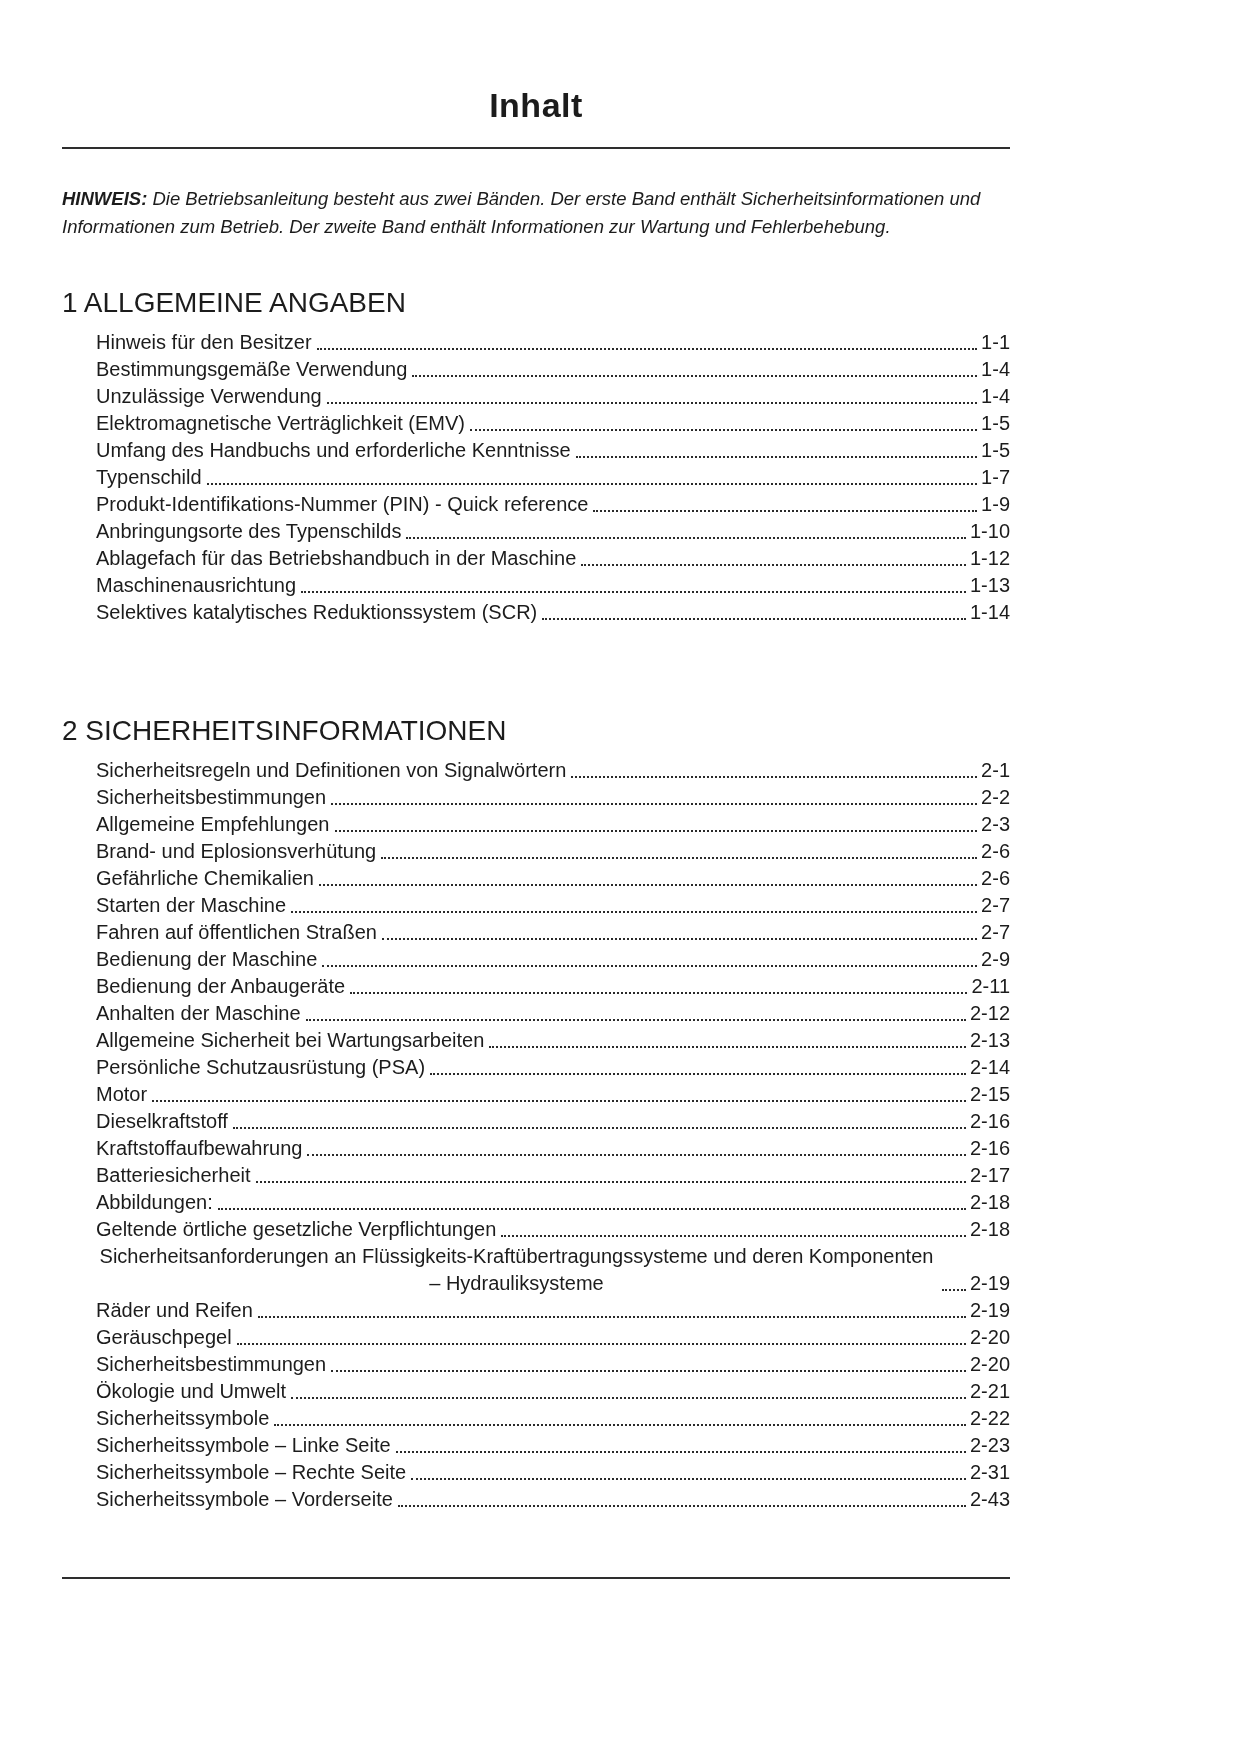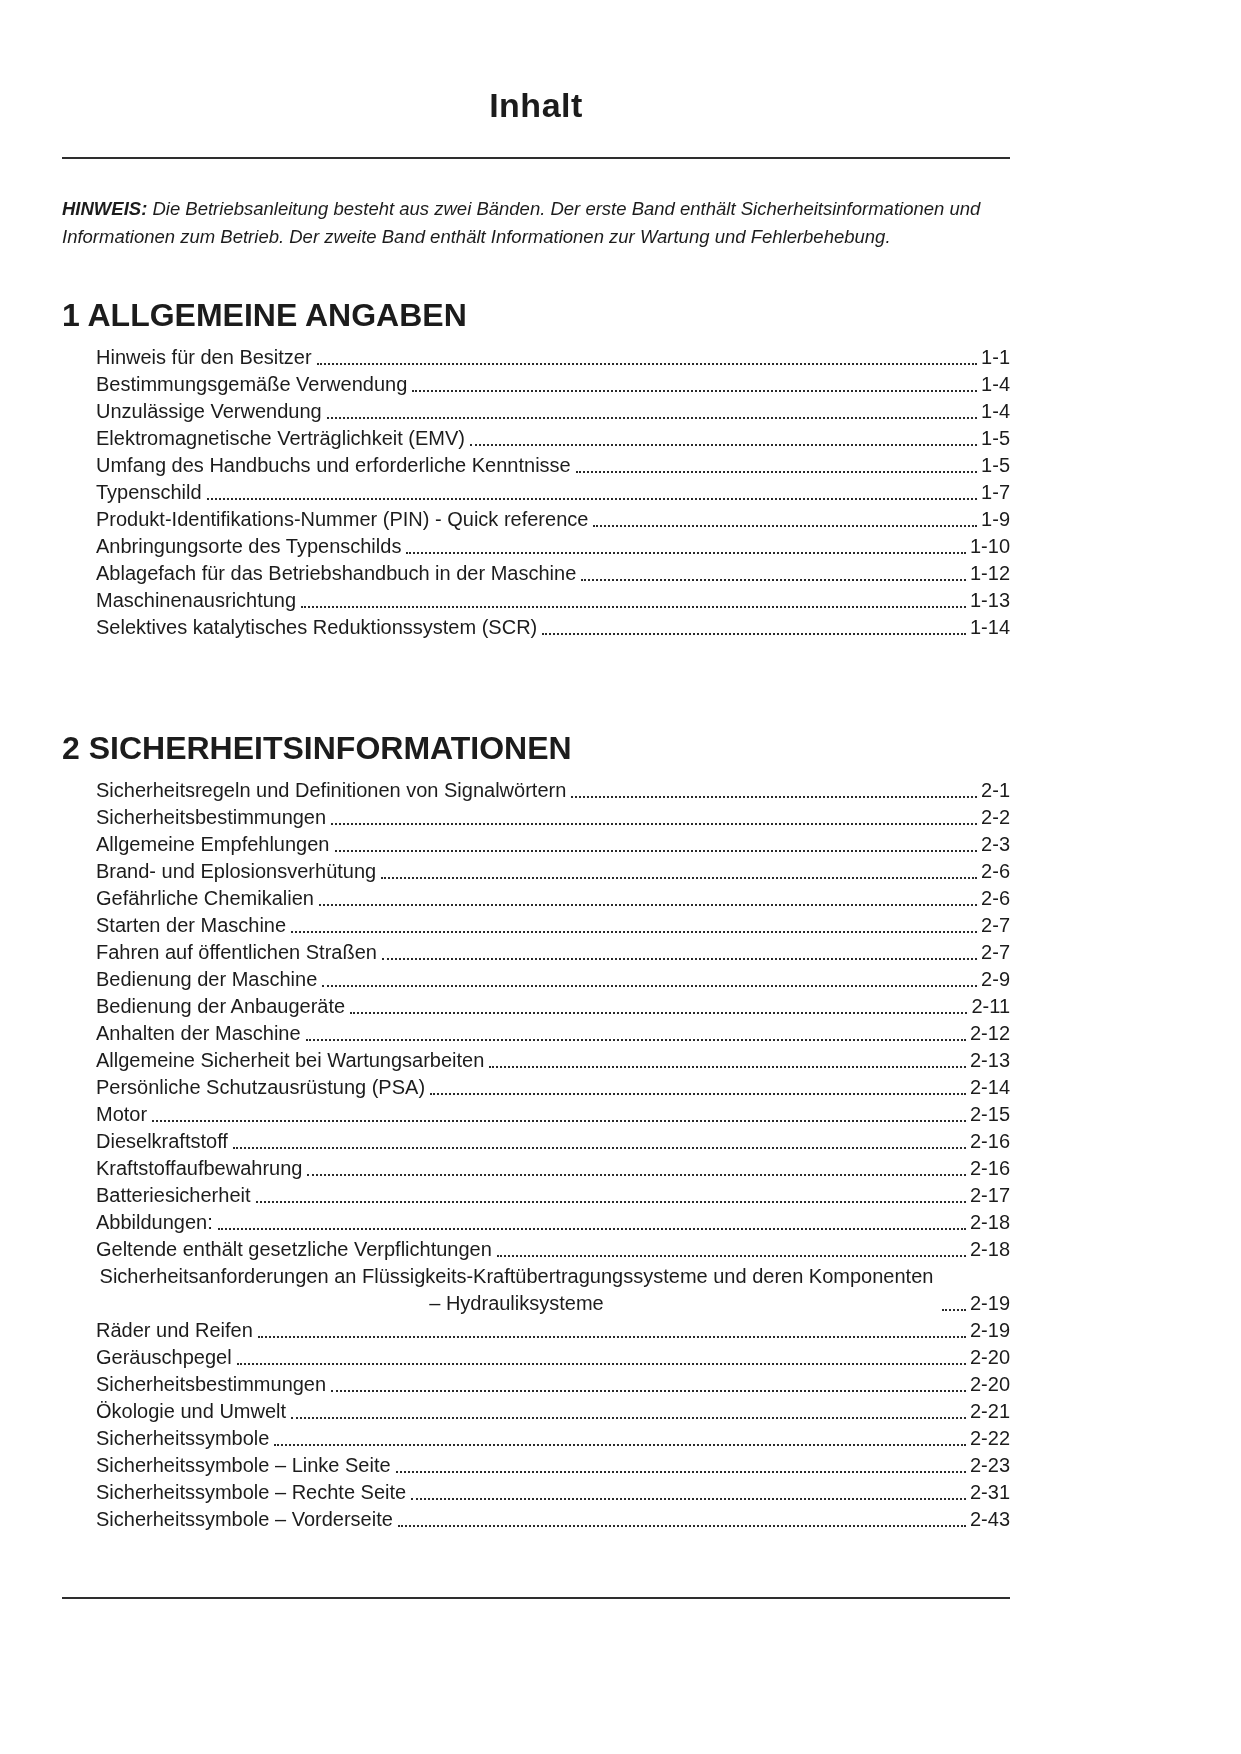--- a/index.html
+++ b/index.html
@@ -12,21 +12,21 @@
   }
   body {
     width: 1241px;
     height: 1754px;
     overflow: hidden;
   }
   .page {
     padding: 86px 231px 0 62px; 
   }
   .doc-title {
-    margin: 0 0 32px 0;
+    margin: 0 0 22px 0;
     font-size: 34px;
     font-weight: bold;
     text-align: center;
     letter-spacing: 0.5px;
   }
   hr.rule {
     border: none;
     border-top: 2px solid #2e2e2e;
     margin: 0;
     width: 100%;
@@ -41,22 +41,22 @@
     font-weight: bold;
   }
   .toc-section {
     margin-top: 46px;
   }
   .toc-section + .toc-section {
     margin-top: 89px;
   }
   .section-heading {
     margin: 0 0 10px 0;
-    font-size: 32px;
-    font-weight: 700;
+    font-size: 28px;
+    font-weight: 400;
   }
   .entries {
     margin-left: 34px;
     font-size: 20px;
   }
   .entry {
     display: flex;
     align-items: flex-end;
     line-height: 27px;
     text-align: center;
@@ -233,21 +233,21 @@
             <span class="entry-title">Batteriesicherheit</span>
             <span class="dots"></span>
             <span class="entry-page">2-17</span>
           </div>
           <div class="entry">
             <span class="entry-title">Abbildungen:</span>
             <span class="dots"></span>
             <span class="entry-page">2-18</span>
           </div>
           <div class="entry">
-            <span class="entry-title">Geltende enthält gesetzliche Verpflichtungen</span>
+            <span class="entry-title">Geltende örtliche gesetzliche Verpflichtungen</span>
             <span class="dots"></span>
             <span class="entry-page">2-18</span>
           </div>
           <div class="entry">
             <span class="entry-title">Sicherheitsanforderungen an Flüssigkeits-Kraftübertragungssysteme und deren Komponenten – Hydrauliksysteme</span>
             <span class="dots"></span>
             <span class="entry-page">2-19</span>
           </div>
           <div class="entry">
             <span class="entry-title">Räder und Reifen</span>

